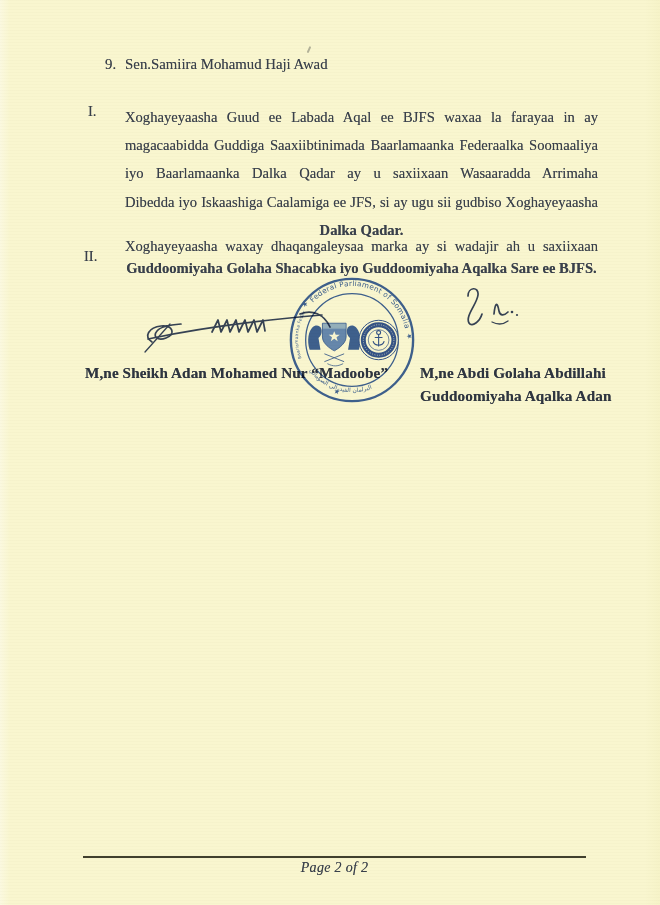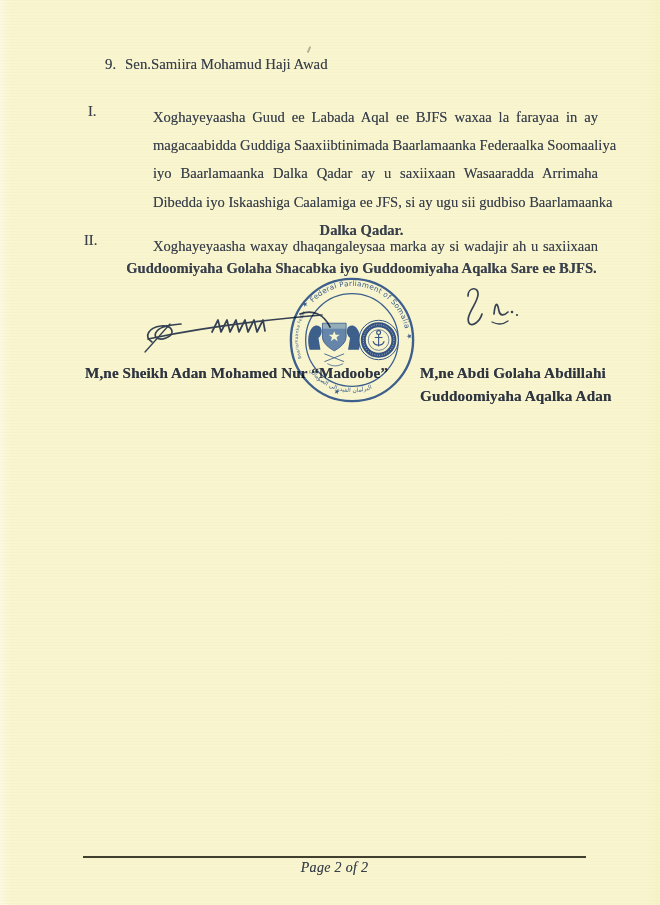--- a/index.html
+++ b/index.html
@@ -14,21 +14,21 @@
     font-family:"Liberation Serif","DejaVu Serif",serif;
     color:#39404b;
   }
   .abs{position:absolute;}
   .bodytext{
     font-size:14.6px;
     color:#39404b;
     text-shadow:0 0 .5px rgba(45,50,65,.55);
   }
   .jwrap{left:125px;width:473px;}
-  .jline{text-align:justify;text-align-last:justify;white-space:nowrap;margin-left:28px;}
+  .jline{text-align:justify;text-align-last:justify;white-space:nowrap;}
   .jline-last{text-align:center;font-weight:bold;}
   .c1 .jline,.c1 .jline-last{line-height:28.2px;height:28.2px;}
   .c2 .jline,.c2 .jline-last{line-height:21.8px;height:21.8px;}
   .numeral{font-size:14.6px;text-shadow:0 0 .5px rgba(45,50,65,.55);}
   .roster{top:56px;left:105px;font-size:14.8px;}
   .roster .num{display:inline-block;margin-right:9px;}
   .nameblock{
     font-weight:bold;font-size:15.2px;line-height:23px;
     color:#2e3540;letter-spacing:.1px;
     text-shadow:0 0 .6px rgba(40,45,60,.6);
@@ -53,25 +53,25 @@
 
   <div class="abs roster bodytext">
     <span class="num">9.</span><span>Sen.Samiira Mohamud Haji Awad</span>
   </div>
 
   <div class="abs numeral" style="left:88px;top:103px;">I.</div>
   <div class="abs jwrap c1 bodytext" style="top:103px;">
     <div class="jline">Xoghayeyaasha Guud ee Labada Aqal ee BJFS waxaa la farayaa in ay</div>
     <div class="jline">magacaabidda Guddiga Saaxiibtinimada Baarlamaanka Federaalka Soomaaliya</div>
     <div class="jline">iyo Baarlamaanka Dalka Qadar ay u saxiixaan Wasaaradda Arrimaha</div>
-    <div class="jline">Dibedda iyo Iskaashiga Caalamiga ee JFS, si ay ugu sii gudbiso Baarlamaanka</div>
+    <div class="jline">Dibedda iyo Iskaashiga Caalamiga ee JFS, si ay ugu sii gudbiso Xoghayeyaasha</div>
     <div class="jline-last">Dalka Qadar.</div>
   </div>
 
-  <div class="abs numeral" style="left:84px;top:232px;">II.</div>
+  <div class="abs numeral" style="left:84px;top:248px;">II.</div>
   <div class="abs jwrap c2 bodytext" style="top:236px;">
     <div class="jline">Xoghayeyaasha waxay dhaqangaleysaa marka ay si wadajir ah u saxiixaan</div>
     <div class="jline-last">Guddoomiyaha Golaha Shacabka iyo Guddoomiyaha Aqalka Sare ee BJFS.</div>
   </div>
 
   <svg class="abs sig" style="left:130px;top:290px;" width="215" height="70" viewBox="0 0 215 70">
     <g fill="none" stroke="#2c3a5e" stroke-width="1.7" stroke-linecap="round" stroke-linejoin="round">
       <path d="M15 62 L40 34" stroke-width="1.3"></path>
       <path d="M22 52 c-9 -5 -3 -15 9 -16 c12 -1 15 8 5 12 c-8 3 -14 -1 -9 -7 c3 -4 12 -6 24 -7"></path>
       <path d="M18 49 C 70 38 132 30 192 25"></path>

